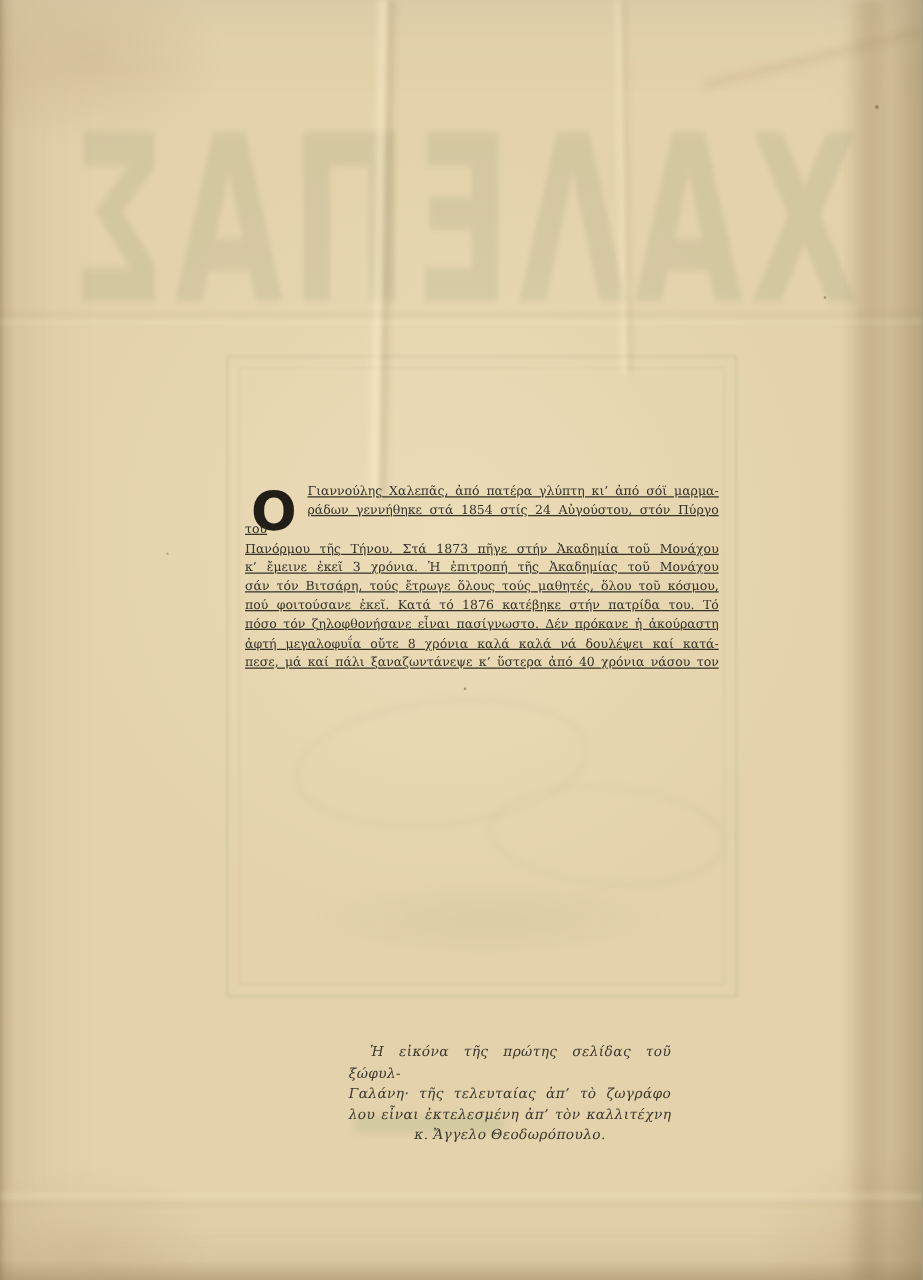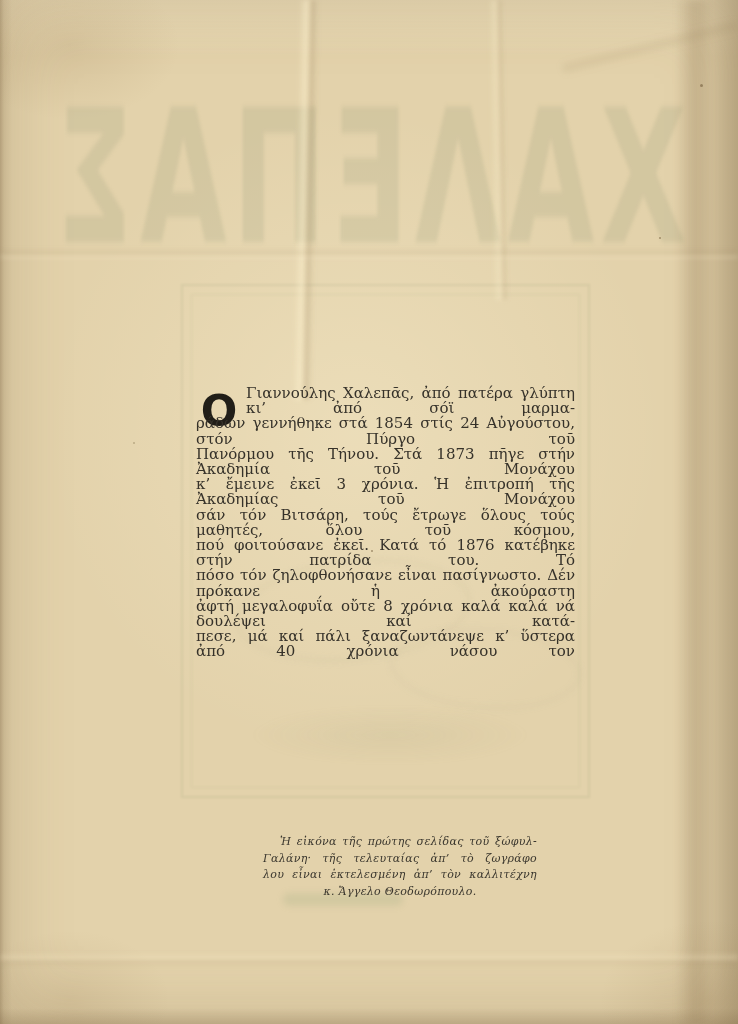--- a/index.html
+++ b/index.html
@@ -88,40 +88,41 @@
   .blob2{left:390px;top:628px;width:185px;height:75px;border:3px solid rgba(150,152,115,0.10);filter:blur(3px);transform:rotate(4deg);}
   .blob3{left:250px;top:705px;width:280px;height:60px;background:radial-gradient(closest-side, rgba(150,152,115,0.10), rgba(150,152,115,0));filter:blur(2px);}
   .blob4{left:283px;top:893px;width:120px;height:13px;background:rgba(138,158,118,0.18);filter:blur(3px);border-radius:6px;}
   
   .article{
     position:absolute;z-index:3;
     left:196px;top:386px;width:379px;
     color:#36322a;
   }
   .tline{
-    font-size:15px;line-height:15.2px;
+    font-size:10px;line-height:15.2px;
     text-align:justify;text-align-last:justify;
     word-spacing:1px;
+    text-decoration:underline;
   }
   .dropcap{
     float:left;width:46px;height:26px;
     margin:2px 4px 0 0;
     font-family:"DejaVu Sans", sans-serif;
     font-weight:bold;font-size:43px;line-height:44px;
     text-align:center;color:#211e18;
     overflow:visible;
   }
   .footnote{
     position:absolute;z-index:3;
     left:263px;top:834px;width:274px;
     color:#3b372e;
     font-style:italic;font-size:11px;line-height:16.5px;
     letter-spacing:0.3px;
   }
-  .fline{text-align:justify;text-align-last:justify;}
+  .fline{text-align:justify;text-align-last:justify;margin-left:16px;}
   .fline.first{text-indent:17px;}
   .fline.last{text-align:center;text-align-last:center;}
 </style>
 </head>
 <body>
 
 <div id="page">
   <div class="paper"></div>
 
   <div class="stain stain-tl"></div>

